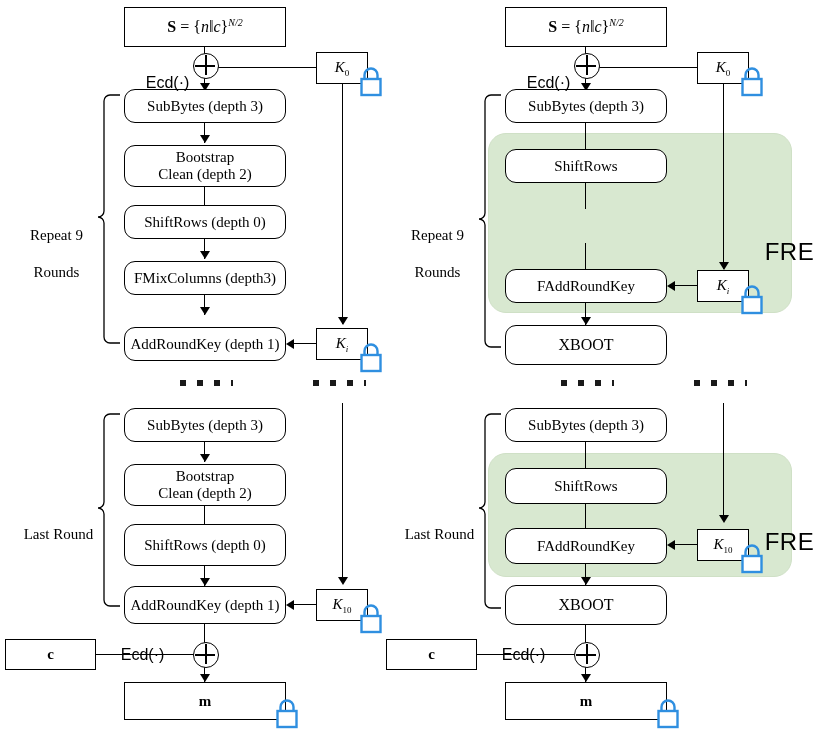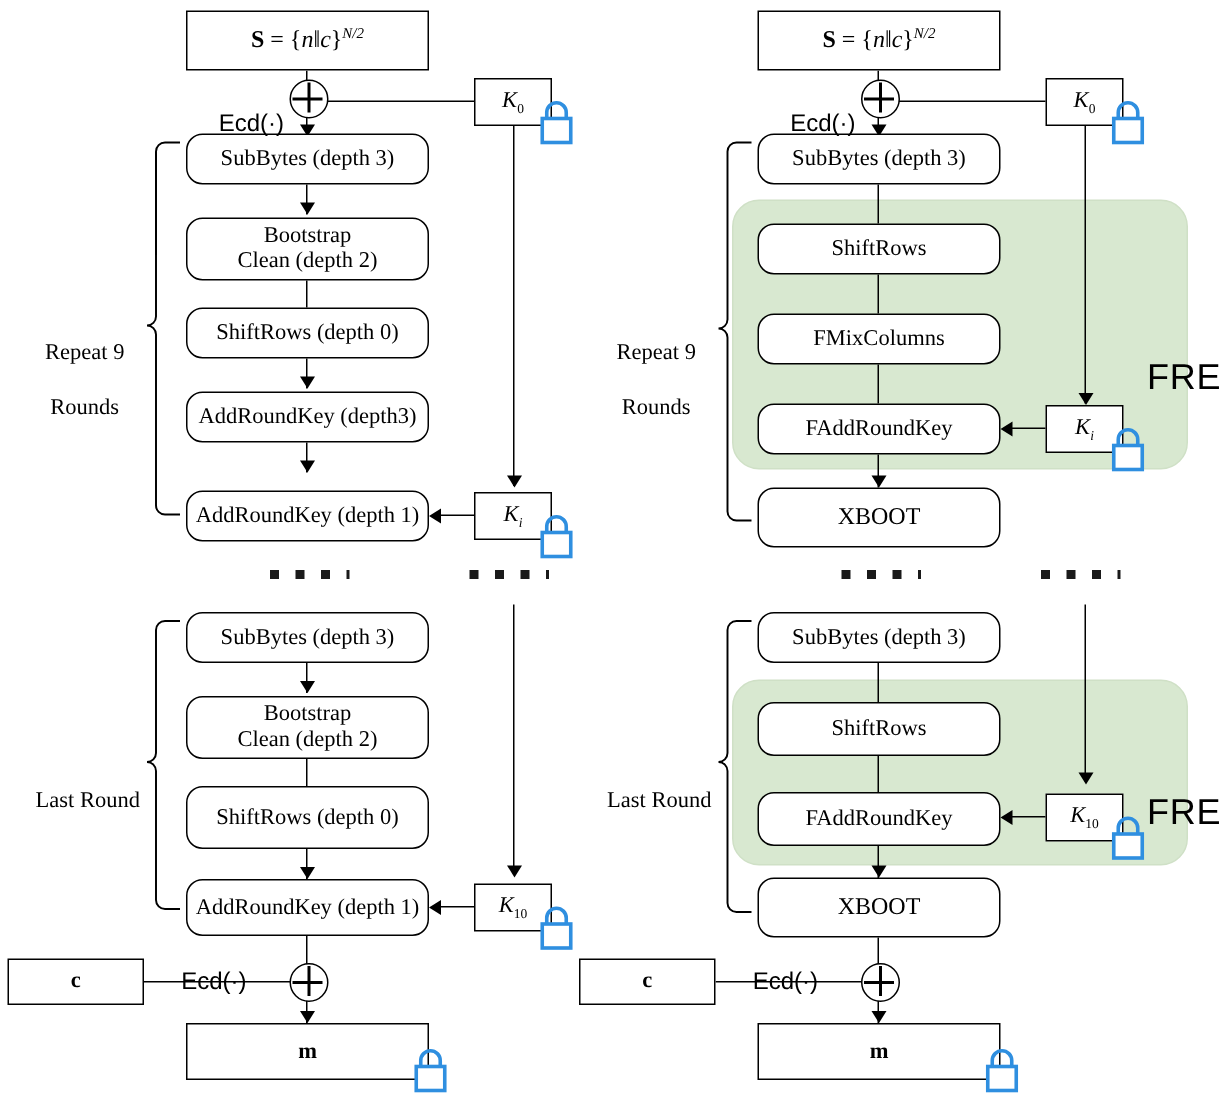--- a/index.html
+++ b/index.html
@@ -110,21 +110,21 @@
   </div>
   <div class="ln vln" style="left:204px;top:182px;height:18px;"></div>
 
   <div class="node round" style="left:124px;top:200px;width:162px;height:34px;">
     <span class="txt t15 f-serif">ShiftRows (depth 0)</span>
   </div>
   <div class="ln vln" style="left:204px;top:234px;height:20px;"></div>
   <div class="arrowhead ad" style="left:200px;top:246px;"></div>
 
   <div class="node round" style="left:124px;top:256px;width:162px;height:34px;">
-    <span class="txt t15 f-serif">AddRoundKey (depth3)</span>
+    <span class="txt t15 f-serif">FMixColumns (depth3)</span>
   </div>
   <div class="ln vln" style="left:204px;top:290px;height:20px;"></div>
   <div class="arrowhead ad" style="left:200px;top:302px;"></div>
 
   <div class="node round" style="left:124px;top:322px;width:162px;height:34px;">
     <span class="txt t15 f-serif">AddRoundKey (depth 1)</span>
   </div>
 
   <div class="keybox" style="left:316px;top:323px;width:52px;height:32px;">
     <span>K<sub style="font-style:italic;">i</sub></span>
@@ -251,23 +251,20 @@
   <div class="node round" style="left:505px;top:84px;width:162px;height:34px;">
     <span class="txt t15 f-serif">SubBytes (depth 3)</span>
   </div>
   <div class="ln vln" style="left:585px;top:118px;height:26px;"></div>
 
   <div class="node round" style="left:505px;top:144px;width:162px;height:34px;">
     <span class="txt t15 f-serif">ShiftRows</span>
   </div>
   <div class="ln vln" style="left:585px;top:178px;height:26px;"></div>
 
-  <div class="node round" style="left:505px;top:204px;width:162px;height:34px;">
-    <span class="txt t15 f-serif">FMixColumns</span>
-  </div>
   <div class="ln vln" style="left:585px;top:238px;height:26px;"></div>
 
   <div class="node round" style="left:505px;top:264px;width:162px;height:34px;">
     <span class="txt t15 f-serif">FAddRoundKey</span>
   </div>
   <div class="ln vln" style="left:585px;top:298px;height:22px;"></div>
   <div class="arrowhead ad" style="left:581px;top:312px;"></div>
 
   <div class="node round" style="left:505px;top:320px;width:162px;height:40px;">
     <span class="txt t16 f-sans">XBOOT</span>

